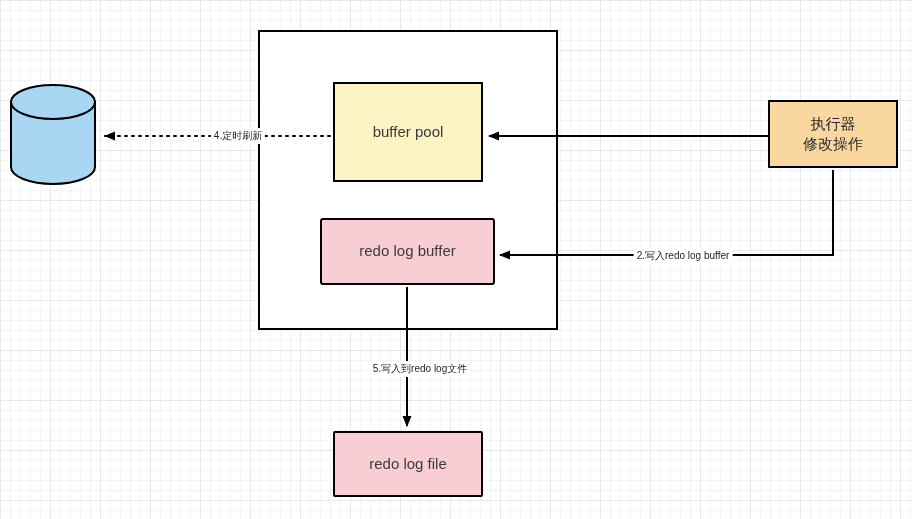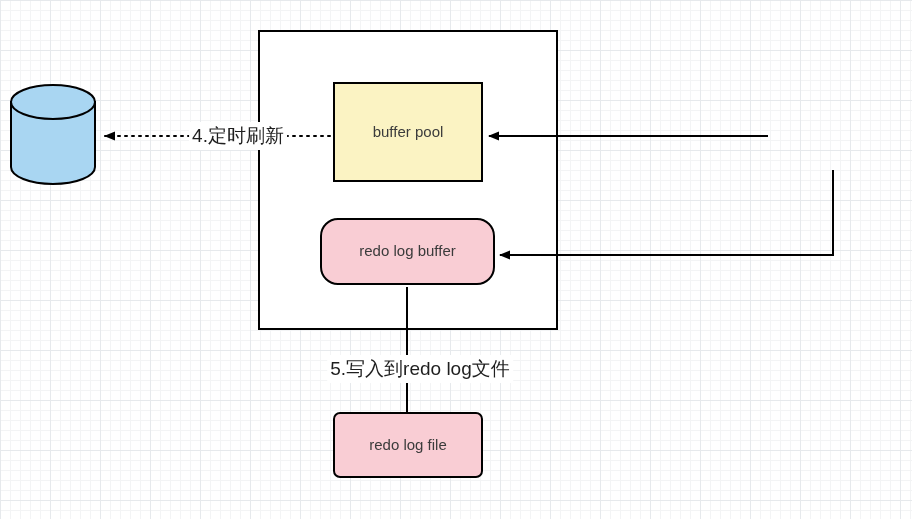--- a/index.html
+++ b/index.html
@@ -18,33 +18,33 @@
     position:absolute;display:flex;align-items:center;justify-content:center;
     border:2px solid var(--stroke);box-sizing:border-box;
     font-size:15px;color:#3b3b3b;text-align:center;line-height:1.35;
   }
   .container-box{
     left:258px;top:30px;width:300px;height:300px;
     background:#ffffff;border:2px solid var(--stroke);
     position:absolute;box-sizing:border-box;
   }
   .buffer-pool{left:333px;top:82px;width:150px;height:100px;background:var(--buffer-pool-fill);}
-  .redo-log-buffer{left:320px;top:218px;width:175px;height:67px;background:var(--redo-fill);border-radius:18px;}
-  .redo-log-file{left:333px;top:412px;width:150px;height:66px;background:var(--redo-fill);border-radius:7px;}
+  .redo-log-buffer{left:320px;top:218px;width:175px;height:67px;background:var(--redo-fill);border-radius:3px;}
+  .redo-log-file{left:333px;top:431px;width:150px;height:66px;background:var(--redo-fill);border-radius:2px;}
   .executor{left:768px;top:100px;width:130px;height:68px;background:var(--executor-fill);color:#2b2b2b;flex-direction:column;}
   .db-wrap{position:absolute;left:8px;top:82px;width:90px;height:106px;}
   .cyl-body{fill:var(--database-fill);stroke:var(--stroke);stroke-width:2;}
   .edges{position:absolute;left:0;top:0;pointer-events:none;}
   .edge{stroke:var(--stroke);stroke-width:2;fill:none;}
   .edge.dotted{stroke-dasharray:2 5;stroke-linecap:round;}
   .arrowhead{fill:var(--stroke);}
   .edge-label{
     position:absolute;transform:translate(-50%,-50%);
     background:#ffffff;padding:1px 3px;white-space:nowrap;
-    font-size:19px;color:var(--label-text);text-align:right;
+    font-size:10px;color:var(--label-text);text-align:right;
   }
 </style>
 </head>
 <body>
 
 <div class="canvas">
 
   <div class="db-wrap">
     <svg width="90" height="106" viewBox="0 0 90 106">
       <path class="cyl-body" d="M3,20 L3,85 A42,17 0 0 0 87,85 L87,20 Z"></path>
@@ -67,21 +67,26 @@
   </svg>
 
   <div class="node buffer-pool">
     <span>buffer pool</span>
   </div>
 
   <div class="node redo-log-buffer">
     <span>redo log buffer</span>
   </div>
 
+  <div class="node executor">
+    <span>执行器</span>
+    <span>修改操作</span>
+  </div>
 
   <div class="node redo-log-file">
     <span>redo log file</span>
   </div>
 
+  <div class="edge-label" style="left:683px;top:256px;">2.写入redo log buffer</div>
   <div class="edge-label" style="left:420px;top:369px;">5.写入到redo log文件</div>
   <div class="edge-label" style="left:238px;top:136px;">4.定时刷新</div>
 
 </div>
 
 </body></html>

